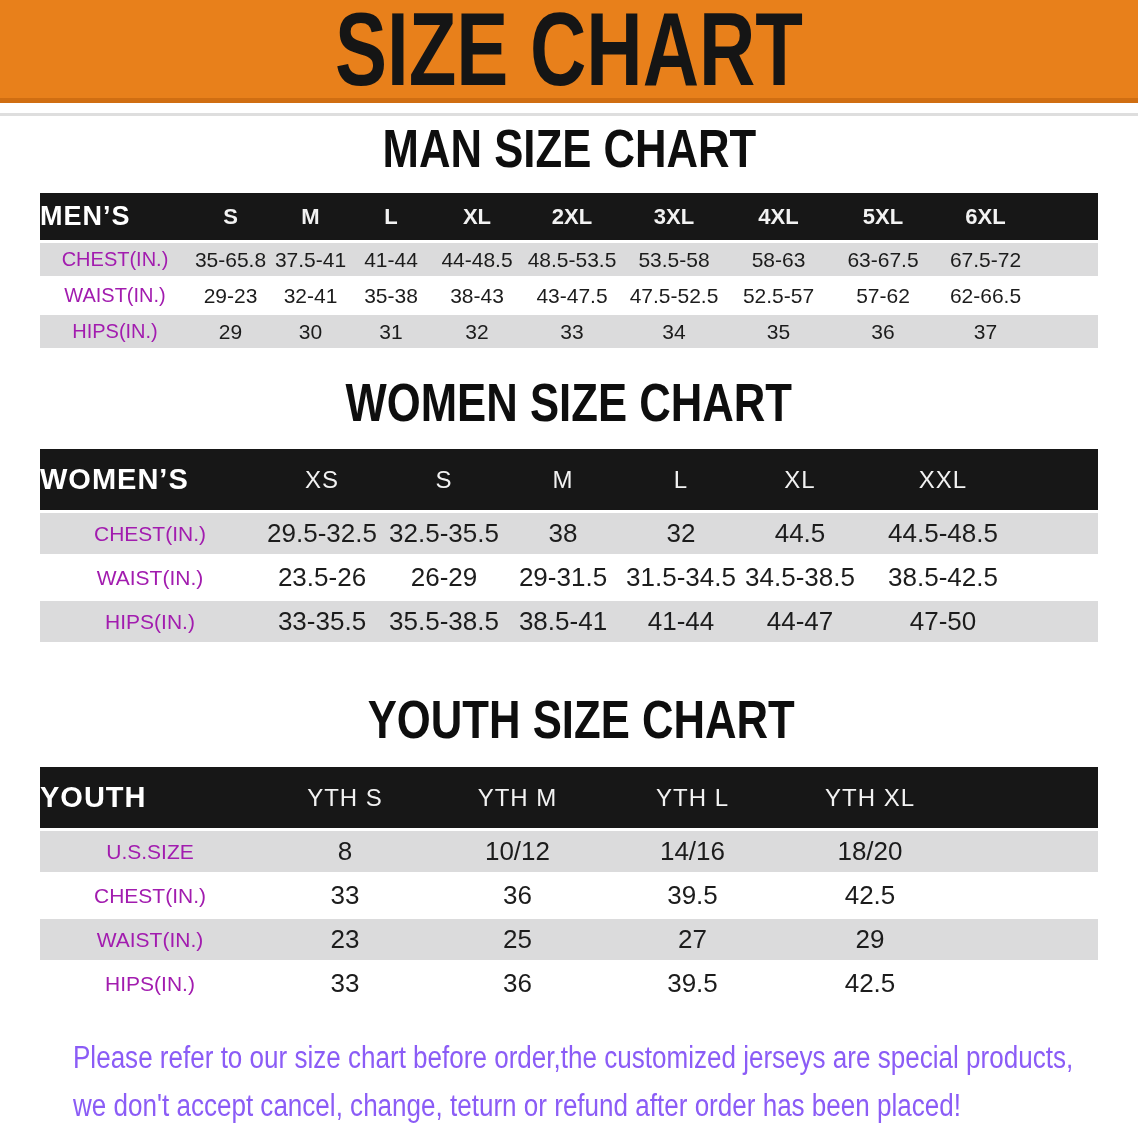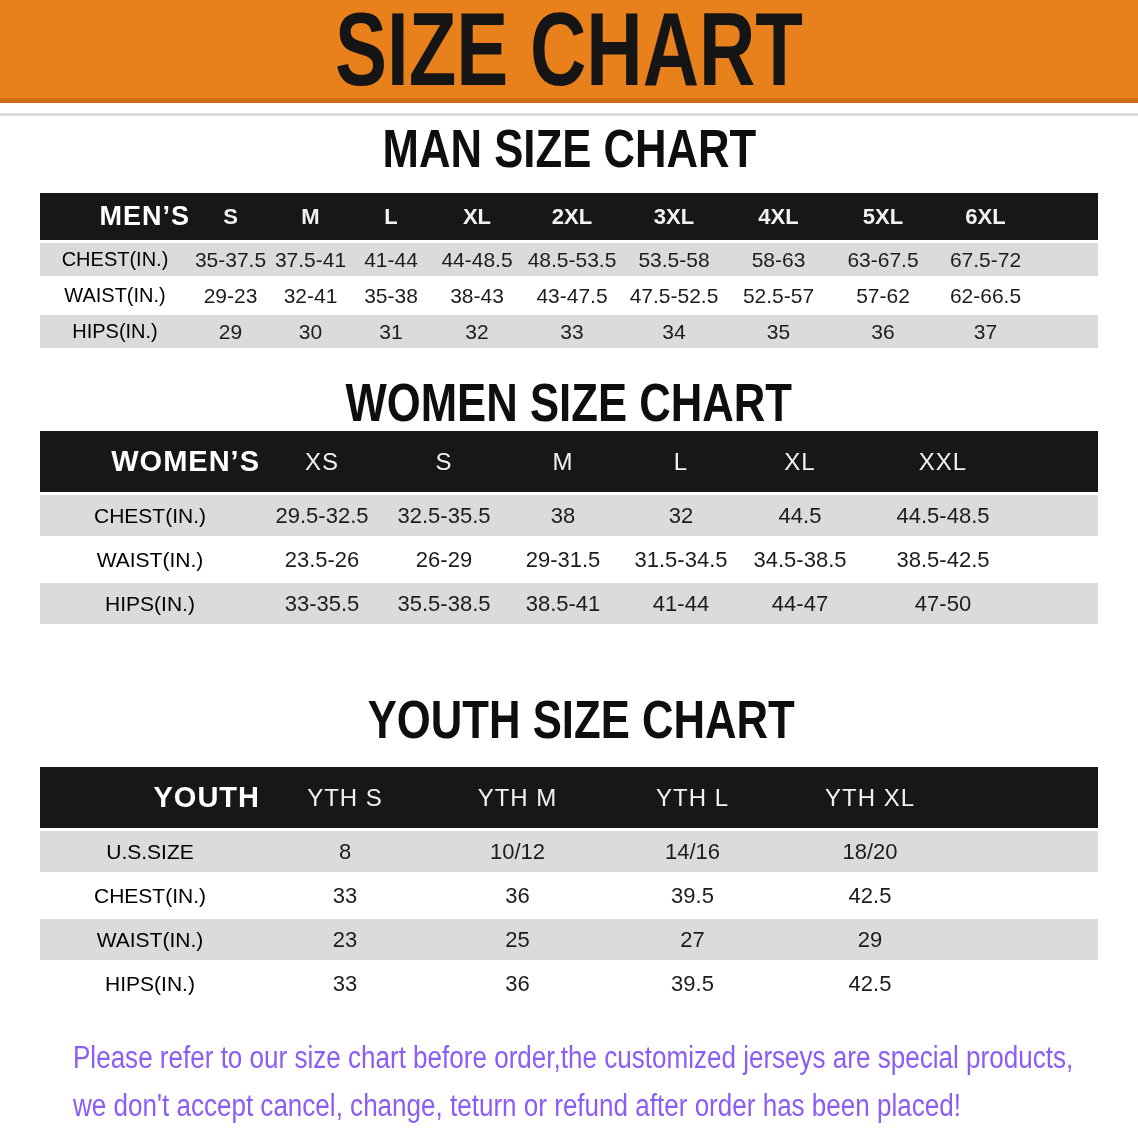--- a/index.html
+++ b/index.html
@@ -32,42 +32,42 @@
   .h-man   { top:121px; }
   .h-women { top:375px; }
   .h-youth { top:692px;margin-left:12px; }
 
   
   .size-table {
     position:absolute; left:40px; width:1058px; table-layout:fixed;
     border-collapse:separate; border-spacing:0 3px;
   }
   .t-men   { top:190px; }
-  .t-women { top:428px; }
+  .t-women { top:446px; }
   .t-youth { top:764px; }
 
   th {
     background:#171717; color:#ffffff; vertical-align:middle;
     font-weight:bold; overflow:hidden;
   }
   .t-men th { height:47px; }
   .t-women th, .t-youth th { height:61px; }
 
-  .corner { text-align:right; padding-left:6px; font-size:29px; letter-spacing:1px; }
+  .corner { text-align:left; padding-left:0; font-size:29px; letter-spacing:1px; }
   .t-men .corner { font-size:27px; }
 
   .col-h { text-align:center; font-weight:normal; font-size:24px; color:#f2f2f2; letter-spacing:1px; }
   .t-men .col-h { font-weight:bold; font-size:22px; letter-spacing:0; }
 
   td { text-align:center; vertical-align:middle; font-size:21px; color:#1c1c1c; overflow:hidden; }
   .t-men td { height:33px; }
-  .t-women td, .t-youth td { height:41px; font-size:22px; }
+  .t-women td, .t-youth td { height:41px; font-size:26px; }
   tr.gray td  { background:#DBDBDC; }
   tr.white td { background:#ffffff; }
-  .rlabel { font-size:20px; color:#000000; }
+  .rlabel { font-size:20px; color:#a21caf; }
   .t-women .rlabel, .t-youth .rlabel { font-size:21px; }
 
   
   .disclaimer { position:absolute; left:33px; top:1034px; width:1095px; color:#8b5cf6;margin-left:40px; }
   .dline {
     display:block; font-size:31px; line-height:48px; white-space:nowrap;
     transform:scaleX(0.84); transform-origin:left center;
   }
 </style>
 </head>
@@ -109,21 +109,21 @@
         <th class="col-h">3XL</th>
         <th class="col-h">4XL</th>
         <th class="col-h">5XL</th>
         <th class="col-h">6XL</th>
         <th class="col-h"></th>
       </tr>
     </thead>
     <tbody>
       <tr class="gray">
         <td class="rlabel">CHEST(IN.)</td>
-        <td>35-37.5</td>
+        <td>35-65.8</td>
         <td>37.5-41</td>
         <td>41-44</td>
         <td>44-48.5</td>
         <td>48.5-53.5</td>
         <td>53.5-58</td>
         <td>58-63</td>
         <td>63-67.5</td>
         <td>67.5-72</td>
         <td></td>
       </tr>

